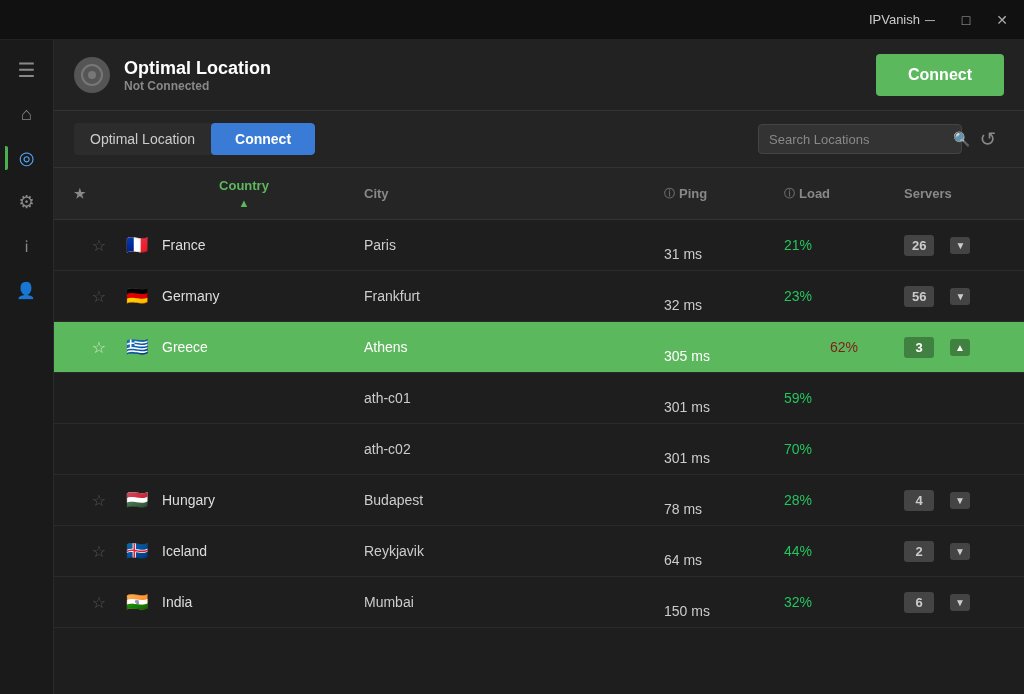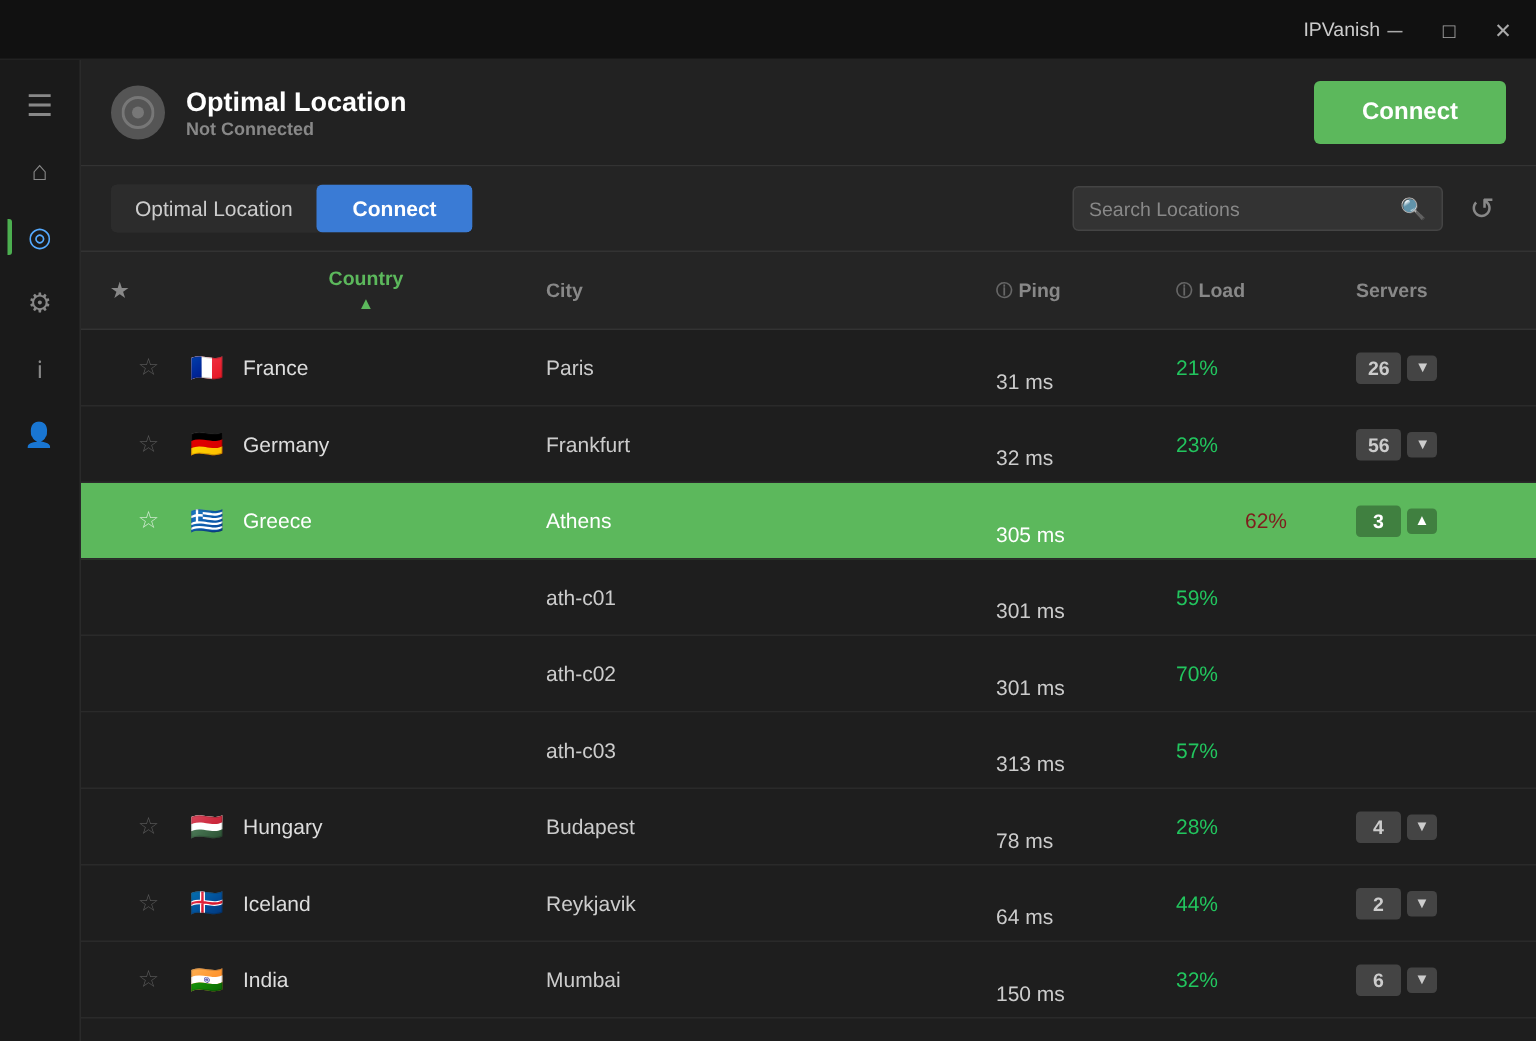--- a/index.html
+++ b/index.html
@@ -186,21 +186,21 @@
       gap: 10px;
     }
     .search-box {
       background: #333;
       border: 1px solid #444;
       border-radius: 4px;
       display: flex;
       align-items: center;
       padding: 6px 10px;
       gap: 8px;
-      width: 247px;
+      width: 204px;
     }
     .search-input {
       background: none;
       border: none;
       color: #ccc;
       font-size: 13px;
       outline: none;
       flex: 1;
     }
     .search-input::placeholder { color: #888; }
@@ -305,21 +305,21 @@
     .city-cell { font-size: 14px; color: #ccc; }
     .table-row.highlighted .city-cell { color: #fff; }
     .ping-cell { font-size: 14px; color: #ccc; margin-top: 18px; }
     .table-row.highlighted .ping-cell { color: #fff; }
     .load-cell { font-size: 14px; color: #22c55e; }
     .table-row.highlighted .load-cell { color: #7f1d1d; text-align: center; }
 
     .servers-cell {
       display: flex;
       align-items: center;
-      gap: 4px;
+      gap: 16px;
     }
     .server-badge {
       background: #444;
       color: #ccc;
       border-radius: 3px;
       padding: 3px 8px;
       font-size: 13px;
       font-weight: 600;
       min-width: 30px;
       text-align: center;
@@ -481,28 +481,20 @@
 
       <div class="table-row sub-row">
         <div></div>
         <div></div>
         <div class="city-cell">ath-c02</div>
         <div class="ping-cell">301 ms</div>
         <div class="load-cell">70%</div>
         <div></div>
       </div>
 
-      <div class="table-row sub-row">
-        <div></div>
-        <div></div>
-        <div class="city-cell">ath-c03</div>
-        <div class="ping-cell">313 ms</div>
-        <div class="load-cell">57%</div>
-        <div></div>
-      </div>
 
       <div class="table-row">
         <div class="star-cell">
           <button class="star-btn">☆</button>
         </div>
         <div class="country-cell">
           <div class="flag">🇭🇺</div>
           <span class="country-name">Hungary</span>
         </div>
         <div class="city-cell">Budapest</div>

